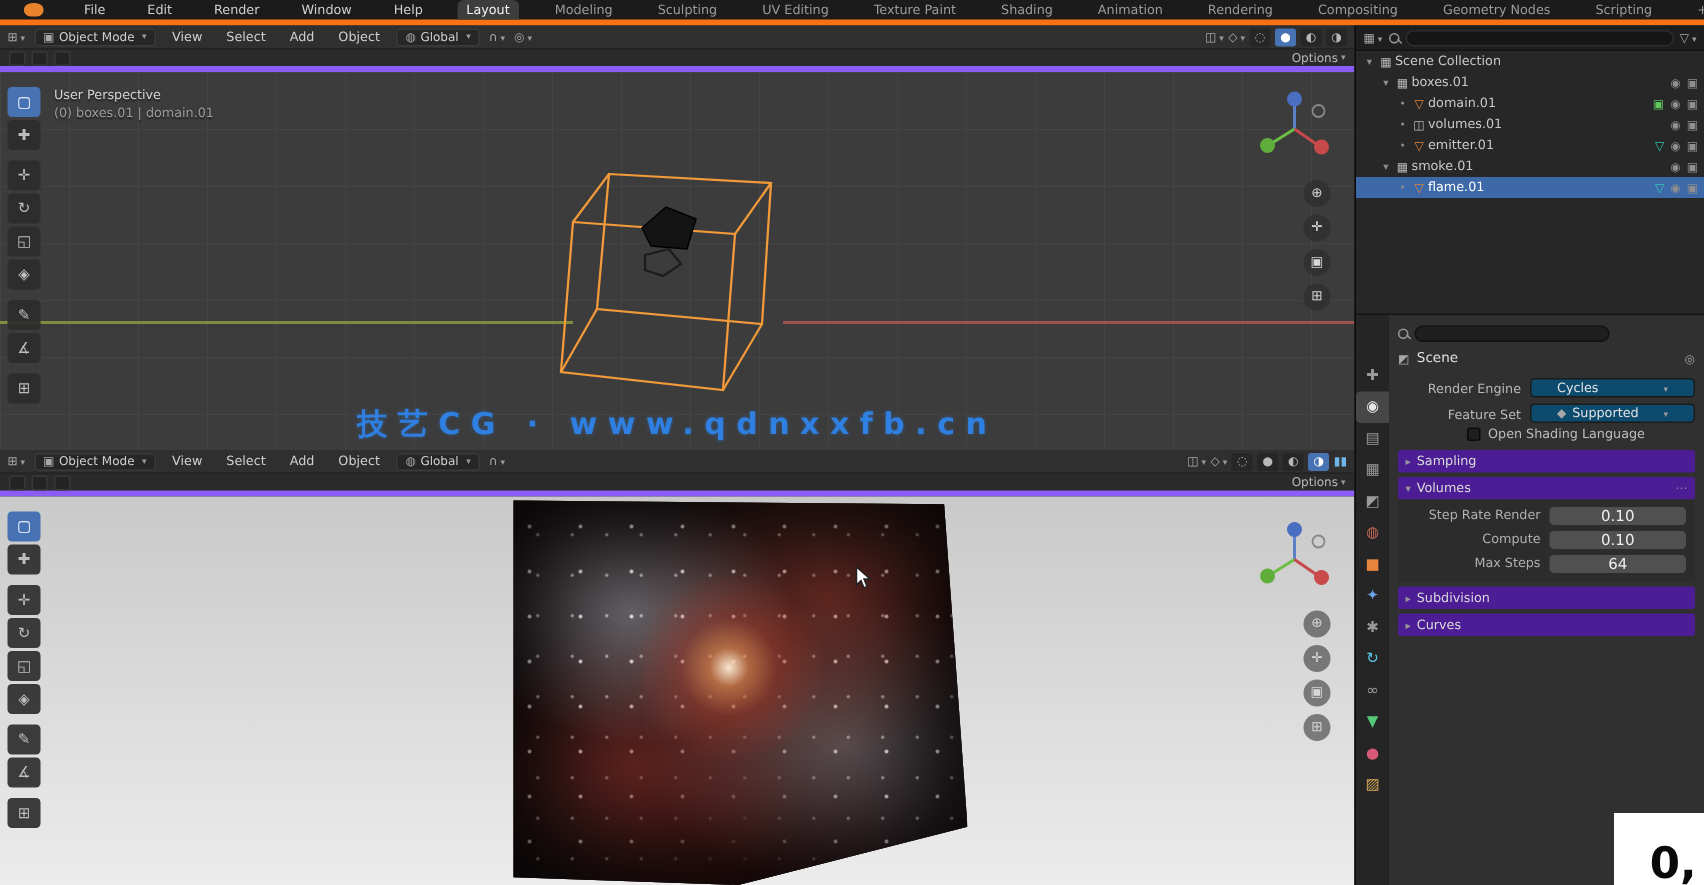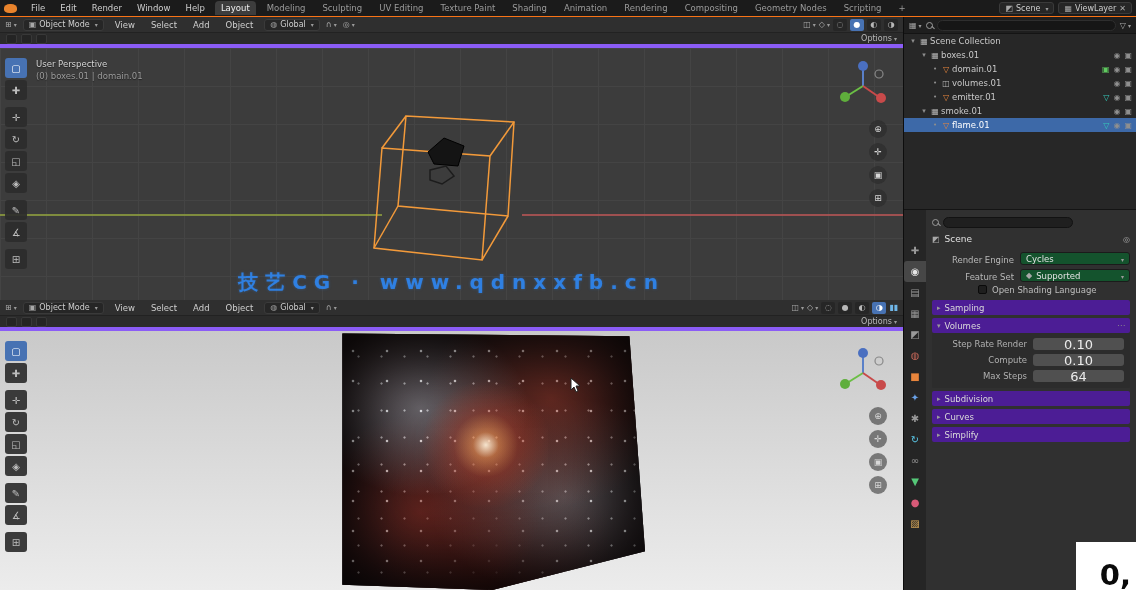--- a/index.html
+++ b/index.html
@@ -3,21 +3,21 @@
 <meta charset="utf-8">
 <style>
   * { margin:0; padding:0; box-sizing:border-box; }
   html,body { background:#111; }
   body { font-family:"DejaVu Sans", sans-serif; }
   .app { position:relative; width:1136px; height:590px; background:#1b1b1b; overflow:hidden;
          font-family:"DejaVu Sans", sans-serif; color:#c8c8c8; }
 
   
   .topbar { position:absolute; left:0; top:0; width:1136px; height:17px; background:#1b1b1b;
-            border-bottom:1px solid #f97316; display:flex; align-items:center; gap:5px; padding:0 4px;
+            border-bottom:4px solid #f97316; display:flex; align-items:center; gap:18px; padding:0 16px;
             font-size:8.5px; white-space:nowrap; overflow:hidden; }
   .logo { width:13px; height:9px; background:#e8832c; border-radius:45% 45% 40% 40%; margin-right:4px; flex:0 0 auto; }
   .menu { padding:1px 5px; color:#cfcfcf; flex:0 0 auto; border-radius:2px; }
   .wtab { padding:2px 6px; color:#9b9b9b; flex:0 0 auto; border-radius:4px 4px 0 0; }
   .wtab.active { background:#3d3d3d; color:#f0f0f0; }
   .tb-right { margin-left:auto; display:flex; align-items:center; gap:4px; flex:0 0 auto; }
   .pill { background:#262626; border:1px solid #3a3a3a; border-radius:3px; padding:0px 5px; height:12px;
           display:flex; align-items:center; gap:3px; color:#cfcfcf; font-size:8px; }
   .miniico { font-size:8px; color:#a8a8a8; }
 
@@ -111,35 +111,35 @@
            display:flex; flex-direction:column; }
   .ptab { width:22px; height:21px; display:flex; align-items:center; justify-content:center; font-size:10px;
           color:#9a9a9a; }
   .ptab.active { background:#474747; border-radius:3px 0 0 3px; color:#e6e6e6; }
   .pcontent { position:absolute; left:22px; top:0; right:0; bottom:0; background:#303030; padding:4px 6px 0 6px; }
   .psearchrow { display:flex; align-items:center; gap:4px; height:16px; }
   .psearch { width:130px; height:11px; background:#1f1f1f; border:1px solid #121212; border-radius:6px; }
   .pbreadcrumb { height:18px; display:flex; align-items:center; gap:5px; font-size:9px; color:#e0e0e0; }
   .prow { display:flex; align-items:flex-end; height:17px; gap:6px; }
   .plabel { width:82px; text-align:right; color:#b8b8b8; font-size:8.5px; flex:0 0 auto; }
-  .pctrl { flex:1; height:13px; background:#14532d; border:1px solid #1b1b1b; border-radius:3px;
-           display:flex; align-items:center; padding:0 5px; font-size:8.5px; color:#e2e2e2; gap:4px; }
+  .pctrl { flex:1; height:13px; background:#0c4a6e; border:1px solid #1b1b1b; border-radius:3px;
+           display:flex; align-items:center; padding:0 17px; font-size:8.5px; color:#e2e2e2; gap:4px; }
   .pctrl .chev { margin-left:auto; }
   .pcheckrow { display:flex; align-items:center; height:15px; gap:5px; padding-left:46px; }
   .pcheck { width:9px; height:9px; background:#1e1e1e; border:1px solid #0a0a0a; border-radius:2px; }
   .pchecklabel { font-size:8.5px; color:#bdbdbd; }
   .psection { height:15px; background:#4c1d95; border-radius:2px; display:flex; align-items:center;
               padding:0 5px; margin-top:3px; color:#dadada; font-size:8.5px; gap:4px; }
   .psection::before { content:"▸"; font-size:7px; color:#9a9a9a; }
   .psection.open::before { content:"▾"; }
   .sec-right { margin-left:auto; color:#8c8c8c; font-size:8px; }
   .vbody { background:#2c2c2c; padding:3px 2px 4px 0; border-radius:0 0 2px 2px; }
   .vrow { display:flex; align-items:center; height:16px; gap:6px; }
   .vlabel { width:95px; text-align:right; color:#b0b0b0; font-size:8.5px; flex:0 0 auto; }
-  .vval { flex:1; height:12px; background:#505050; border-radius:3px; color:#ececec; font-size:13px;
+  .vval { flex:1; height:12px; background:#505050; border-radius:3px; color:#ececec; font-size:10px;
           display:flex; align-items:center; justify-content:center; margin-right:4px; }
 
   .corner { position:absolute; right:0; bottom:0; width:60px; height:48px; background:#fff; z-index:40;
             display:flex; align-items:flex-end; justify-content:flex-end; padding:0 5px 2px 0;
             font-size:29px; font-weight:bold; color:#0a0a0a; line-height:.9; }
 </style>
 </head>
 <body>
 
 <div class="app">
@@ -467,22 +467,19 @@
             <span class="vlabel">Max Steps</span>
             <span class="vval">64</span>
           </div>
         </div>
         <div class="psection">
           <span>Subdivision</span>
         </div>
         <div class="psection">
           <span>Curves</span>
         </div>
-        <div class="psection">
-          <span>Simplify</span>
-        </div>
       </div>
     </div>
   </div>
 
   <div class="corner">0,</div>
 
 </div>
 
 </body></html>

